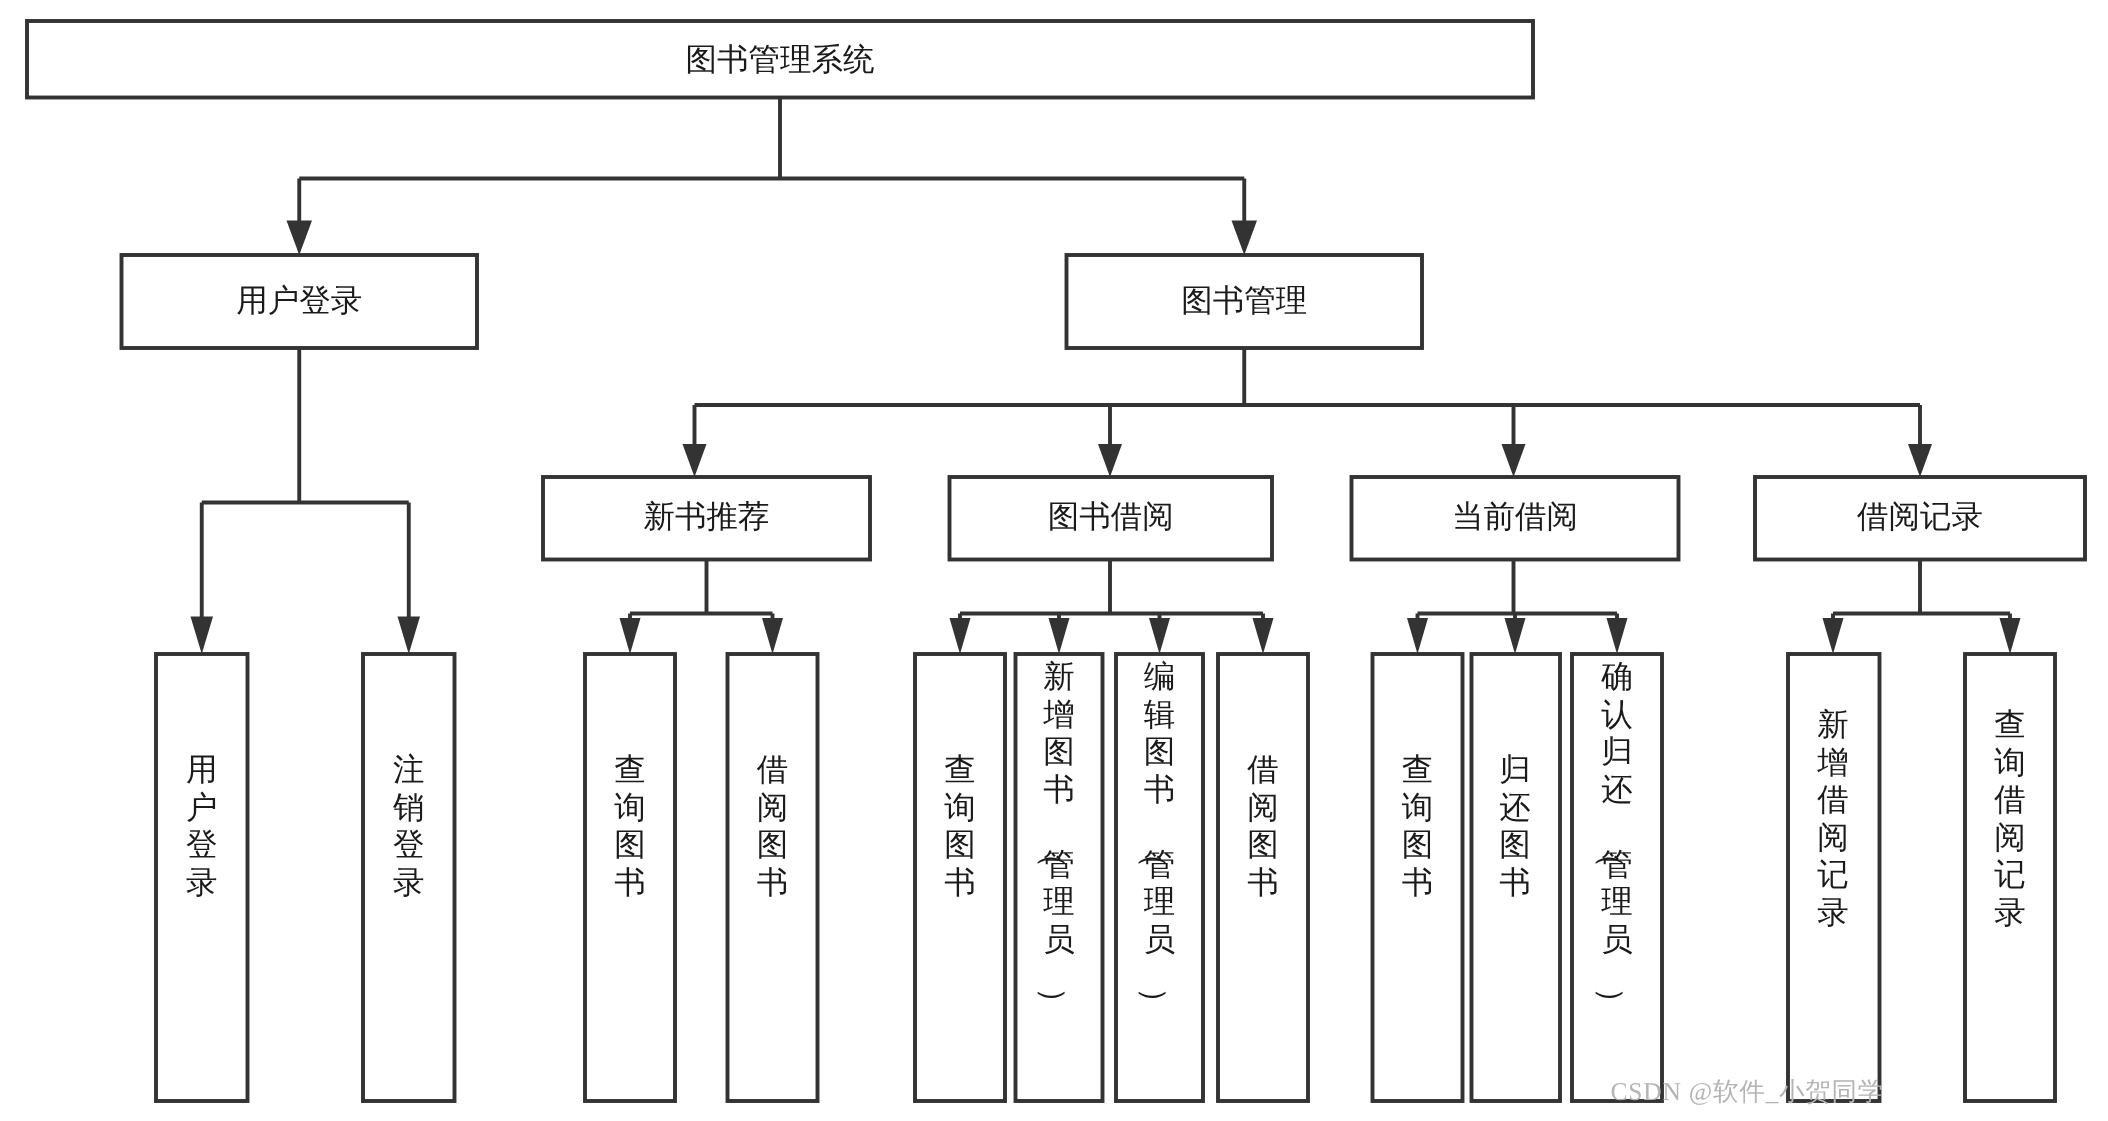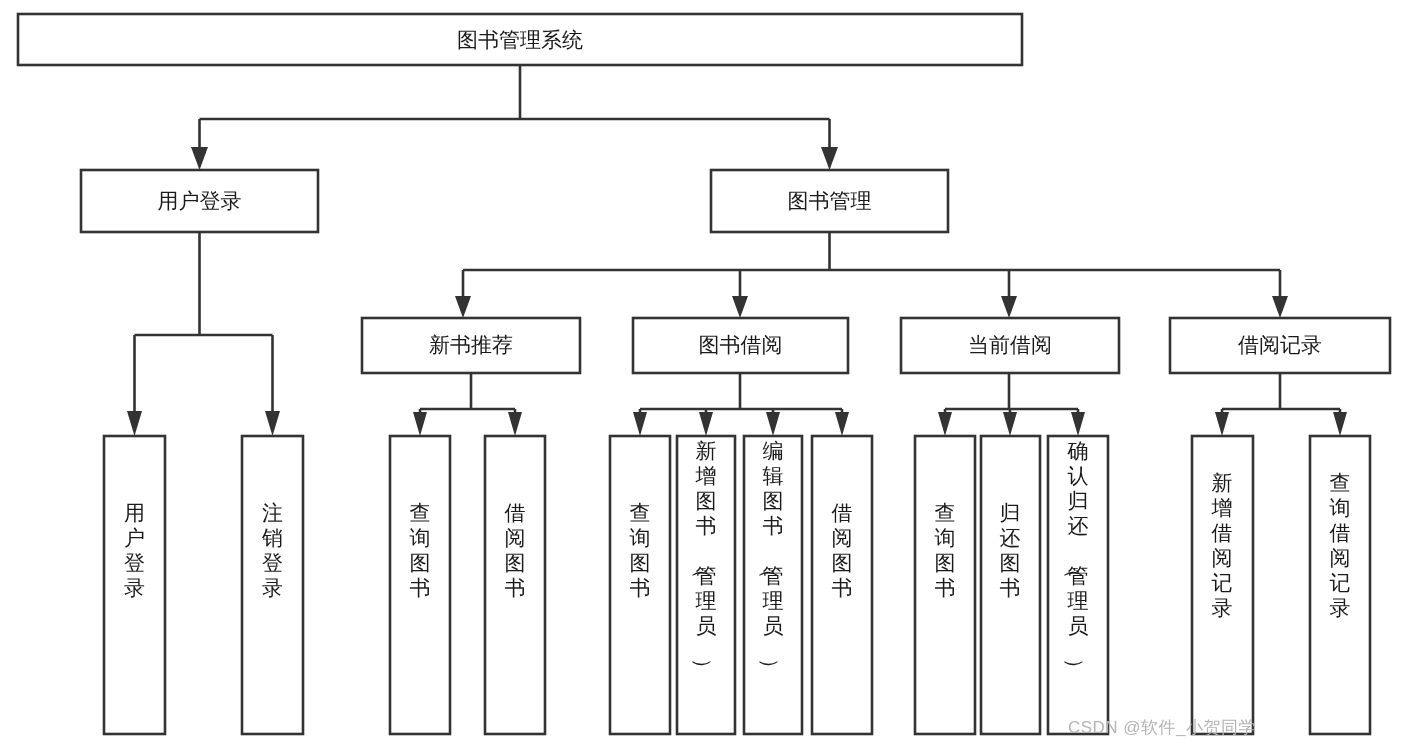--- a/index.html
+++ b/index.html
@@ -52,21 +52,21 @@
   .node-label-vertical {
     font-family: "Liberation Sans", "DejaVu Sans", sans-serif;
     font-size: 21px;
     fill: #1a1a1a;
     text-anchor: middle;
   }
   .watermark {
     position: absolute;
     right: 8px;
     bottom: 8px;
-    font-family: Liberation Sans, sans-serif;
+    font-family: Liberation Serif, serif;
     font-size: 17px;
     color: #b4b4b4;
     white-space: nowrap;
     letter-spacing: 0.5px;
     pointer-events: none;
   }
 </style>
 </head>
 <body>
 

